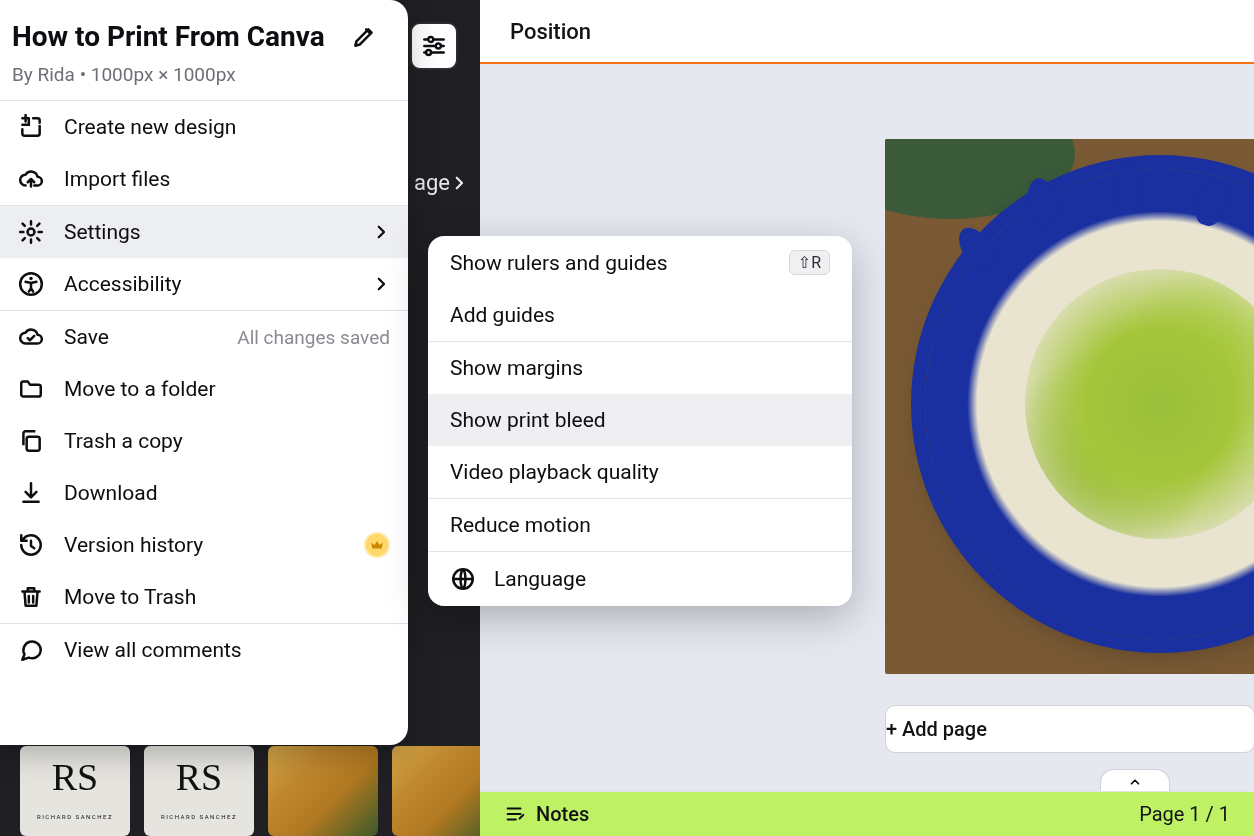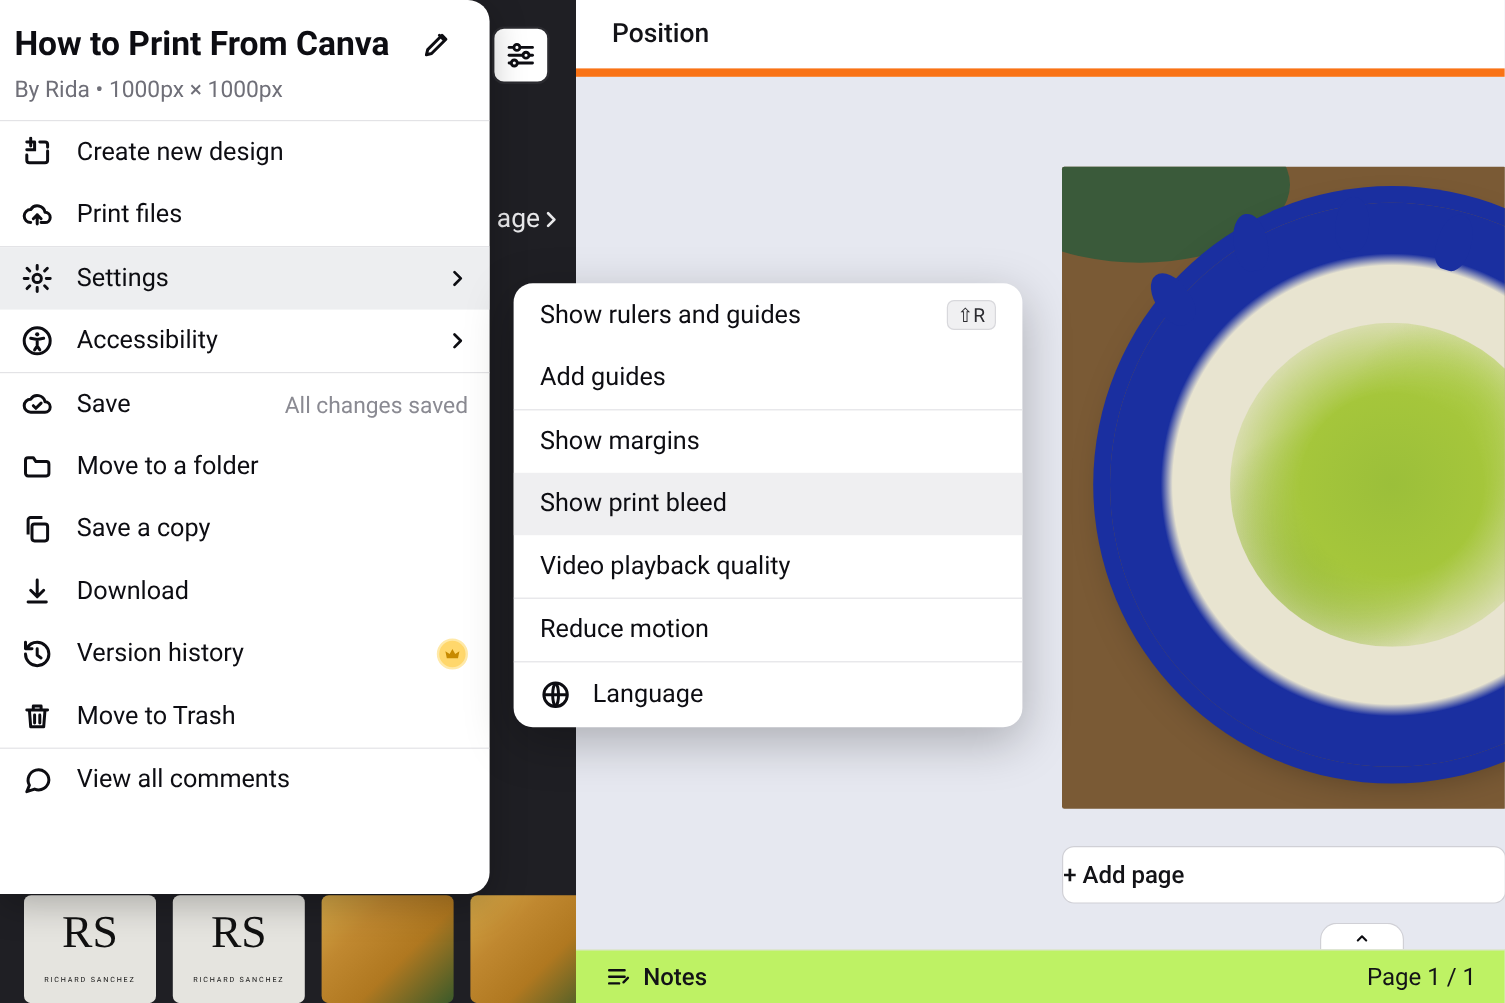--- a/index.html
+++ b/index.html
@@ -33,21 +33,21 @@
   }
 
   
   .top-toolbar {
     position: absolute;
     left: 480px;
     top: 0;
     right: 0;
     height: 64px;
     background: #ffffff;
-    border-bottom: 7px solid #f97316;
+    border-bottom: 2px solid #f97316;
     display: flex;
     align-items: center;
     padding-left: 30px;
     z-index: 1;
   }
   .top-toolbar .pos {
     font-size: 22px;
     font-weight: 500;
     color: #131317;
   }
@@ -442,21 +442,21 @@
           </svg>
       </span>
       <span>Create new design</span>
     </div>
     <div class="menu-item">
       <span class="icon">
         <svg width="26" height="26" viewBox="0 0 24 24">
             <path fill="none" stroke="#0d0d12" stroke-width="2.3" stroke-linecap="round" stroke-linejoin="round" d="M7 18a5 5 0 010-10 6 6 0 0111 2 4 4 0 010 8h-3M12 12v7M9 15l3-3 3 3"></path>
           </svg>
       </span>
-      <span>Print files</span>
+      <span>Import files</span>
     </div>
   </div>
 
   <div class="divider"></div>
 
   <div class="menu-list">
     <div class="menu-item highlight">
       <span class="icon">
         <svg width="26" height="26" viewBox="0 0 24 24">
             <circle cx="12" cy="12" r="3.2" fill="none" stroke="#0d0d12" stroke-width="2.3"></circle>
@@ -510,21 +510,21 @@
       </span>
       <span>Move to a folder</span>
     </div>
     <div class="menu-item">
       <span class="icon">
         <svg width="26" height="26" viewBox="0 0 24 24">
             <rect x="8" y="8" width="12" height="13" rx="2" fill="none" stroke="#0d0d12" stroke-width="2.3"></rect>
             <path fill="none" stroke="#0d0d12" stroke-width="2.3" d="M5 16V5a2 2 0 012-2h9"></path>
           </svg>
       </span>
-      <span>Save a copy</span>
+      <span>Trash a copy</span>
     </div>
     <div class="menu-item">
       <span class="icon">
         <svg width="26" height="26" viewBox="0 0 24 24">
             <path fill="none" stroke="#0d0d12" stroke-width="2.3" stroke-linecap="round" stroke-linejoin="round" d="M12 3v12M7 11l5 5 5-5M5 20h14"></path>
           </svg>
       </span>
       <span>Download</span>
     </div>
     <div class="menu-item">

